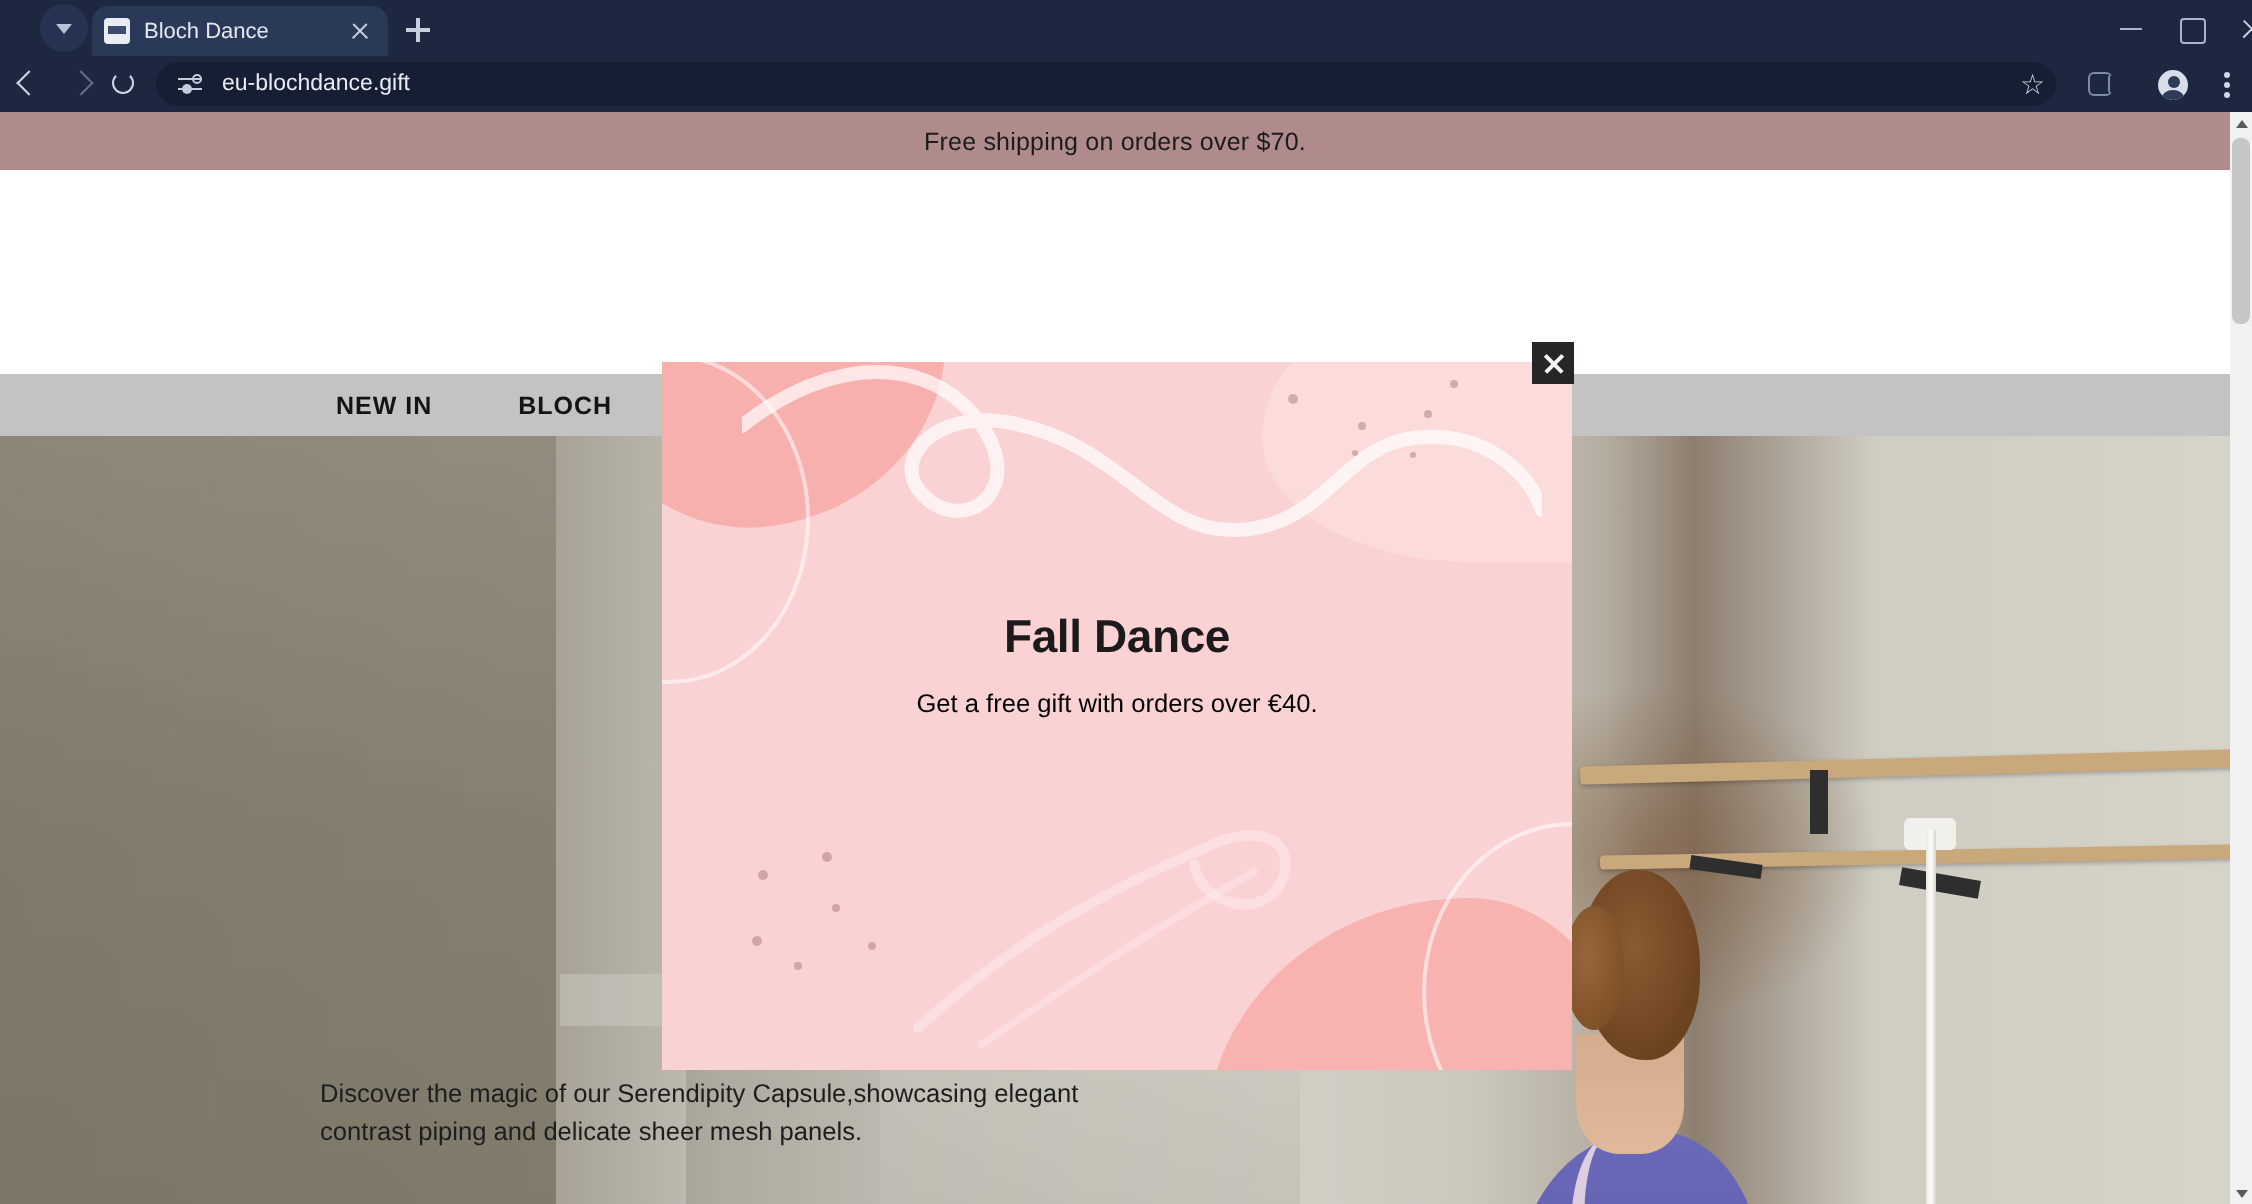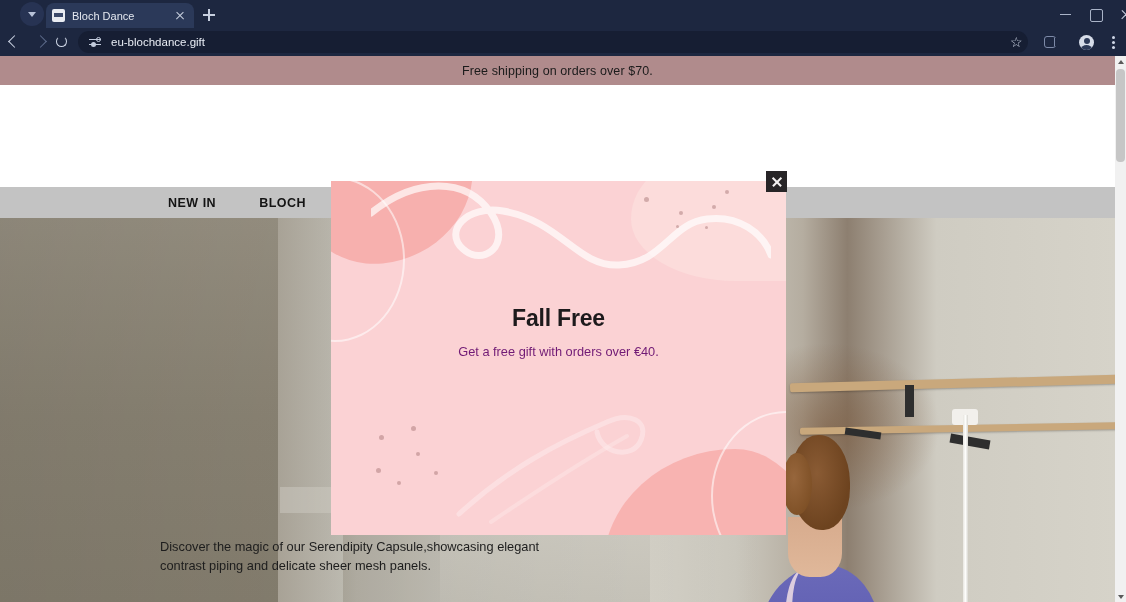--- a/index.html
+++ b/index.html
@@ -384,21 +384,21 @@
   }
   .dot {
     position: absolute; border-radius: 50%; background: rgba(160,110,110,.45);
   }
   #modal-heading {
     position: absolute; left: 0; right: 0; top: 124px; text-align: center;
     font-size: 23px; font-weight: 700; color: #1d1a1c; letter-spacing: -.2px;
   }
   #modal-subtext {
     position: absolute; left: 0; right: 0; top: 163px; text-align: center;
-    font-size: 12.8px; color: #701a75;
+    font-size: 12.8px; color: #000000;
   }
   #modal-close {
     position: absolute; left: 435px; top: -10px; width: 21px; height: 21px;
     background: #272527;
   }
   #modal-close::before, #modal-close::after {
     content: ""; position: absolute; left: 4.5px; top: 10px;
     width: 12px; height: 1.6px; background: #f4f2f2;
   }
   #modal-close::before { transform: rotate(45deg); }
@@ -551,21 +551,21 @@
       <span class="dot" style="left:394px;top:9px;width:4px;height:4px;"></span>
       <span class="dot" style="left:345px;top:44px;width:3px;height:3px;"></span>
       <span class="dot" style="left:374px;top:45px;width:3px;height:3px;"></span>
       <span class="dot" style="left:48px;top:254px;width:5px;height:5px;"></span>
       <span class="dot" style="left:80px;top:245px;width:5px;height:5px;"></span>
       <span class="dot" style="left:85px;top:271px;width:4px;height:4px;"></span>
       <span class="dot" style="left:45px;top:287px;width:5px;height:5px;"></span>
       <span class="dot" style="left:66px;top:300px;width:4px;height:4px;"></span>
       <span class="dot" style="left:103px;top:290px;width:4px;height:4px;"></span>
 
-      <div id="modal-heading">Fall Free</div>
+      <div id="modal-heading">Fall Dance</div>
       <div id="modal-subtext">Get a free gift with orders over €40.</div>
     </div>
     <div id="modal-close"></div>
   </div>
 
   <div id="page-scrollbar">
     <div id="scroll-up-arrow"></div>
     <div id="scroll-thumb"></div>
     <div id="scroll-down-arrow"></div>
   </div>

